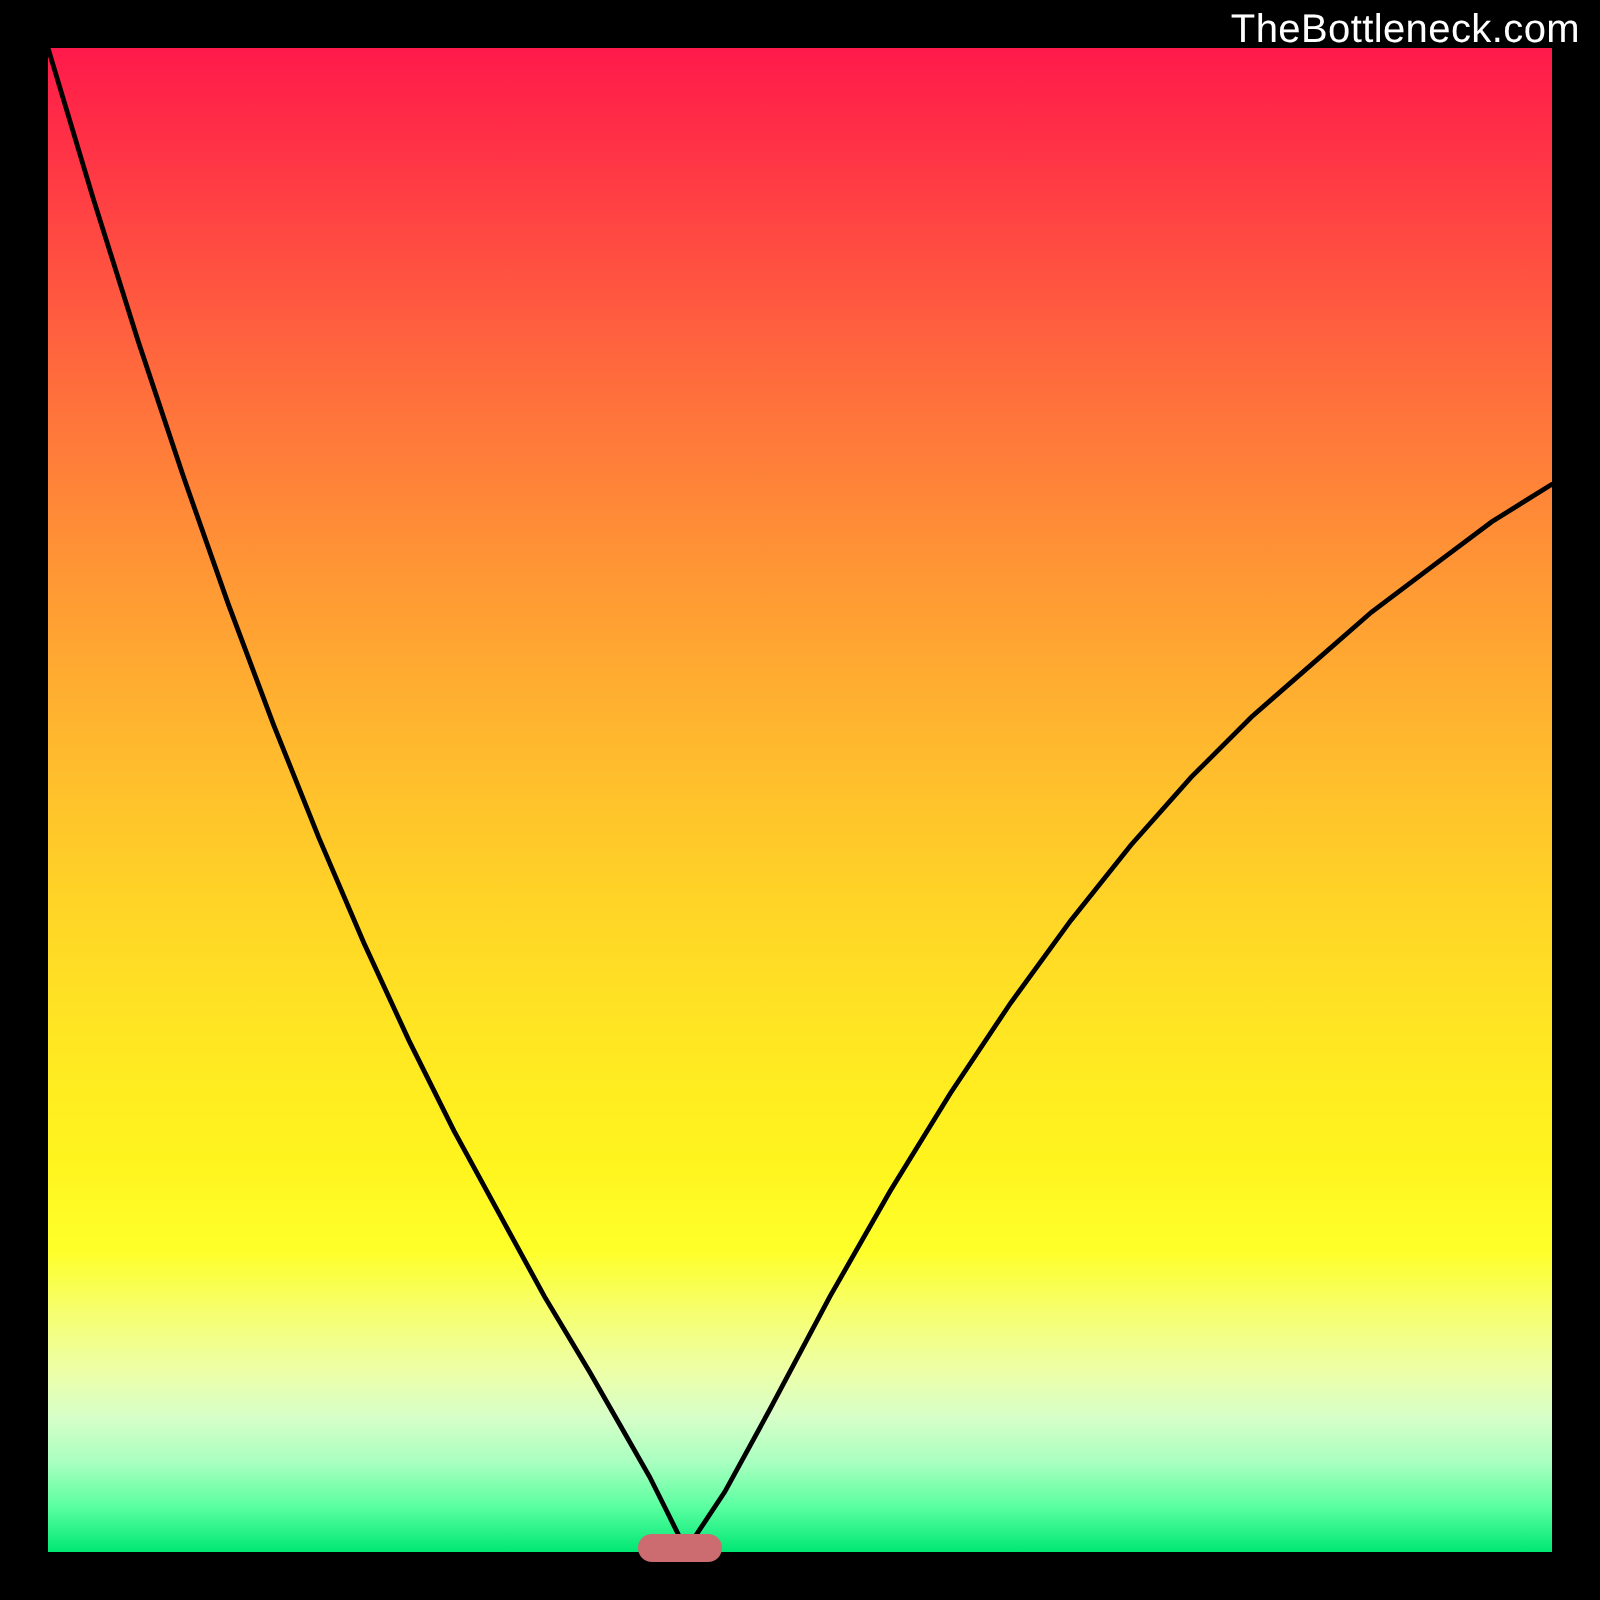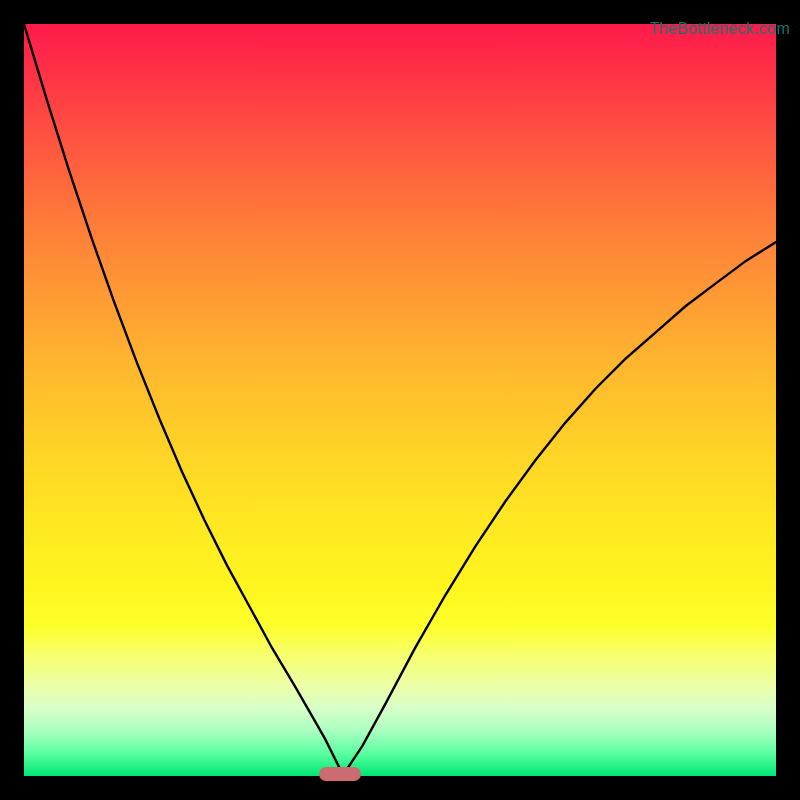--- a/index.html
+++ b/index.html
@@ -32,24 +32,24 @@
       #f6ff6e 84%,
       #edffa8 88%,
       #d7ffc8 91%,
       #aaffc0 94%,
       #5affa0 97%,
       #00e774 100%
     );
   }
   .watermark {
     position: absolute;
-    top: 20px;
+    top: 4px;
     right: 10px;
-    color: #0f766e;
-    font-size: 16px;
+    color: #ffffff;
+    font-size: 20px;
     letter-spacing: 0.2px;
     user-select: none;
   }
   svg.curves {
     position: absolute;
     left: 0;
     top: 0;
     width: 752px;
     height: 752px;
   }

